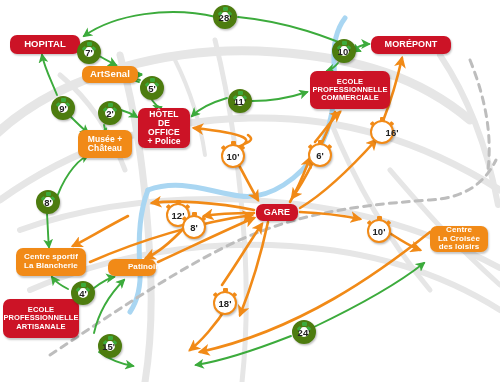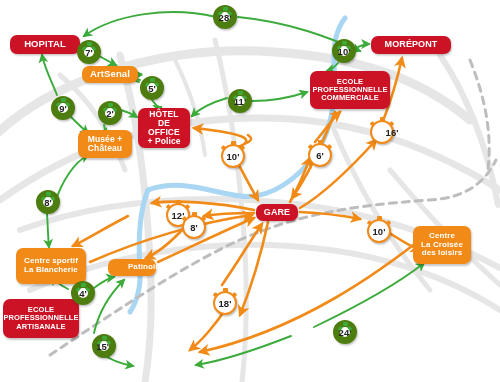--- a/index.html
+++ b/index.html
@@ -154,31 +154,31 @@
 + Police</div>
 
   <div class="node red" style="left:371px;top:36px;width:80px;height:18px;font-size:9px;">MORÉPONT</div>
 
   <div class="node red" style="left:310px;top:71px;width:80px;height:38px;font-size:7.5px;">ECOLE
 PROFESSIONNELLE
 COMMERCIALE</div>
 
   <div class="node red" style="left:256px;top:204px;width:42px;height:17px;font-size:9px;">GARE</div>
 
-  <div class="node orange" style="left:16px;top:248px;width:70px;height:36px;font-size:8px;">Centre sportif
+  <div class="node orange" style="left:16px;top:248px;width:70px;height:28px;font-size:8px;">Centre sportif
 La Blancherie</div>
 
   <div class="node orange" style="left:108px;top:259px;width:48px;height:17px;font-size:8px;padding-left:32px;">Patinoire</div>
 
   <div class="node red" style="left:3px;top:299px;width:76px;height:39px;font-size:7.5px;">ECOLE
 PROFESSIONNELLE
 ARTISANALE</div>
 
 
-  <div class="node orange" style="left:413px;top:226px;width:58px;height:38px;font-size:8px;">Centre
+  <div class="node orange" style="left:430px;top:226px;width:58px;height:26px;font-size:8px;">Centre
 La Croisée
 des loisirs</div>
 
   <div class="badge green" style="left:213px;top:5px;">
     <span class="crown"></span>
     <span class="nub-l"></span>
     <span class="nub-r"></span>
     <span>28'</span>
   </div>
 
@@ -280,27 +280,27 @@
     <span>4'</span>
   </div>
 
   <div class="badge orange" style="left:213px;top:291px;">
     <span class="crown"></span>
     <span class="nub-l"></span>
     <span class="nub-r"></span>
     <span>18'</span>
   </div>
 
-  <div class="badge green" style="left:292px;top:320px;margin-left:41px;">
+  <div class="badge green" style="left:292px;top:320px;">
     <span class="crown"></span>
     <span class="nub-l"></span>
     <span class="nub-r"></span>
     <span>24'</span>
   </div>
 
-  <div class="badge green" style="left:92px;top:334px;justify-content:flex-end;">
+  <div class="badge green" style="left:98px;top:334px;justify-content:flex-end;">
     <span class="crown"></span>
     <span class="nub-l"></span>
     <span class="nub-r"></span>
     <span>15'</span>
   </div>
 
 </div>
 
 </body></html>

